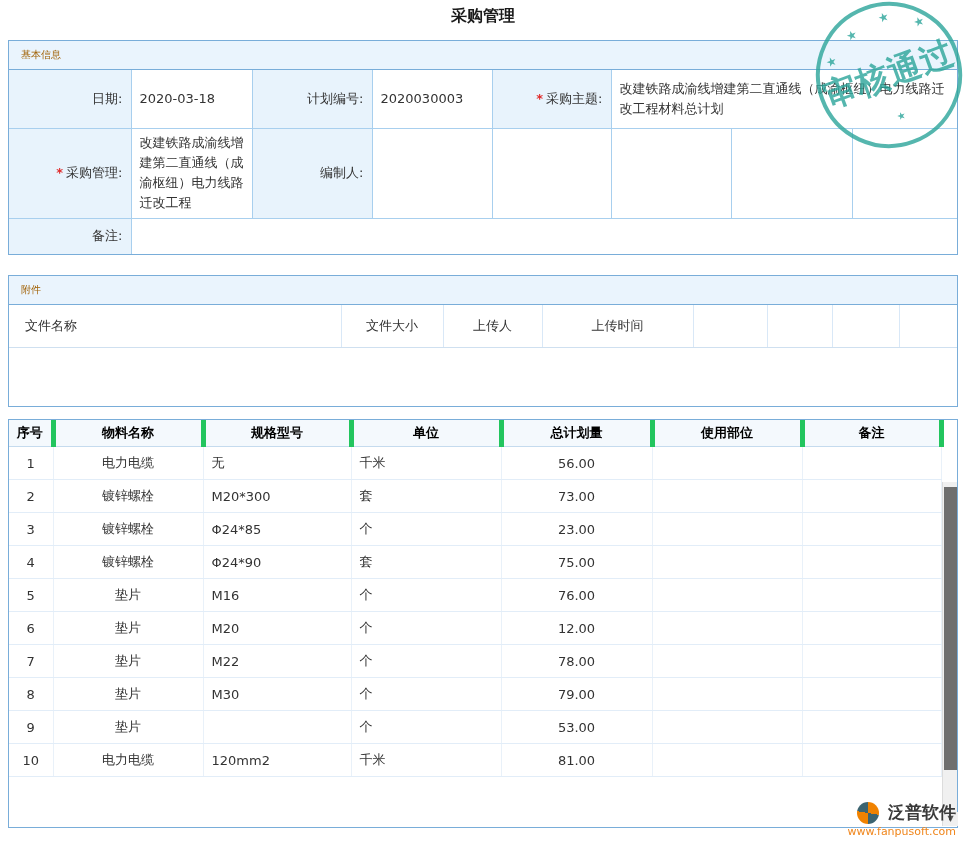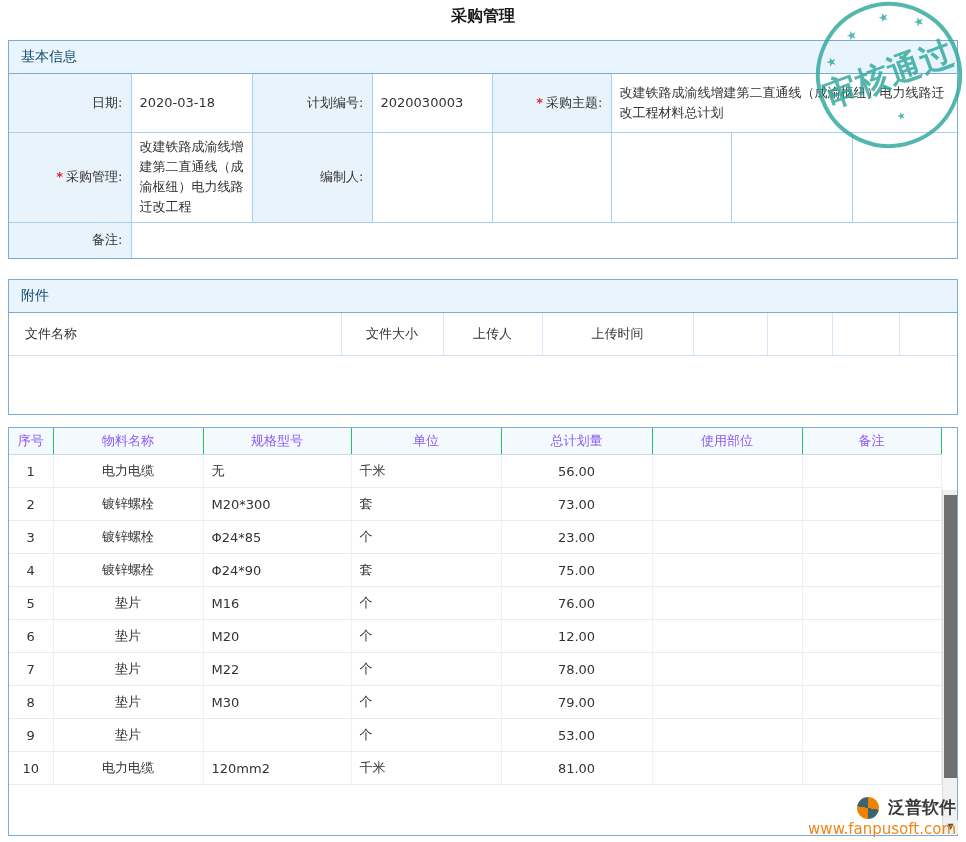--- a/index.html
+++ b/index.html
@@ -9,21 +9,21 @@
 
   .page-title { text-align: center; font-size: 16px; font-weight: bold; color: #1a1a1a;
     padding-top: 6px; height: 40px; }
 
   
   .panel { margin: 0 8px; border: 1px solid #79add9; background: #fff; position: relative; }
   .panel-basic { margin-bottom: 20px; }
   .panel-attach { margin-bottom: 12px; }
   .panel-detail { height: 409px; }
   .section-header { background: #eaf4fd; border-bottom: 1px solid #79add9;
-    padding: 7px 12px; font-size: 14px; color: #0c4a6e; }
+    padding: 7px 12px; font-size: 10px; color: #a16207; }
 
   
   .info-table { width: 100%; border-collapse: collapse; font-size: 13px; table-layout: fixed; }
   .info-table td { border-right: 1px solid #a8cfee; border-bottom: 1px solid #a8cfee;
     padding: 4px 8px; vertical-align: middle; word-break: break-all; }
   .info-table td:last-child { border-right: none; }
   .info-table tr:last-child td { border-bottom: none; }
   .info-table .lbl { background: #e8f3fc; text-align: right; padding-right: 8px; }
   .info-table .val { background: #fff; text-align: left; }
   .info-table .val.multiline { line-height: 1.55; }
@@ -44,23 +44,23 @@
   .attach-table th.acol7 { width: 58px; }
   .attach-body { height: 58px; background: #fff; }
 
   
   .detail-bar { display: flex; align-items: center; gap: 12px; padding: 6px 12px;
     background: #fafcfe; border-bottom: 1px solid #c9dff2; height: 36px; font-size: 13px; }
   .export-btn { background: #d9eefb; border: 1px solid #8ec6ec; color: #1a7dc8;
     border-radius: 3px; padding: 3px 12px; font-size: 12px; cursor: pointer;
     font-family: inherit; }
   .detail-table { width: 932px; border-collapse: collapse; font-size: 13px; table-layout: fixed; }
-  .detail-table th { font-weight: normal; background: #f4f9fd; padding: 4px;
-    border-bottom: 1px solid #c5dbee; border-right: 1px solid #22c55e;
-    height: 25px; text-align: center; color: #8b5cf6; }
+  .detail-table th { font-weight: bold; background: #f4f9fd; padding: 4px;
+    border-bottom: 1px solid #c5dbee; border-right: 5px solid #22c55e;
+    height: 25px; text-align: center; color: #000000; }
   .detail-table td { height: 33px; padding: 0 8px; border-bottom: 1px solid #e2edf8;
     border-right: 1px solid #e9f1f9; background: #fff; word-break: break-all; }
   .detail-table .col0 { width: 44px; text-align: center; }
   .detail-table .col1 { width: 150px; text-align: center; }
   .detail-table .col2 { width: 148px; text-align: left; }
   .detail-table .col3 { width: 150px; text-align: left; }
   .detail-table .col4 { width: 151px; text-align: center; }
   .detail-table .col5 { width: 150px; }
   .detail-table .col6 { width: 139px; }
   .detail-table th.col0, .detail-table th.col1, .detail-table th.col2,
@@ -90,21 +90,21 @@
   .star.s5 { left: 62px; top: 106px; font-size: 10px; }
 
   
   .footer-logo { position: absolute; right: 10px; bottom: 4px; z-index: 15;
     text-align: right; }
   .logo-row { display: flex; align-items: center; justify-content: flex-end; gap: 9px; }
   .logo-icon { width: 22px; height: 22px; border-radius: 50%; display: inline-block;
     background: conic-gradient(#f08200 0 100deg, #3c6470 100deg 180deg,
       #f08200 180deg 280deg, #3c6470 280deg 360deg); }
   .logo-text { font-size: 17px; font-weight: bold; color: #3a3a3a; }
-  .logo-site { font-size: 15px; color: #f0851a; margin-top: 1px; }
+  .logo-site { font-size: 11px; color: #f0851a; margin-top: 1px; }
 </style>
 </head>
 <body>
 
 <div class="page">
 
   <div class="page-title">采购管理</div>
 
   <div class="stamp">
     <span class="star s1">★</span>

